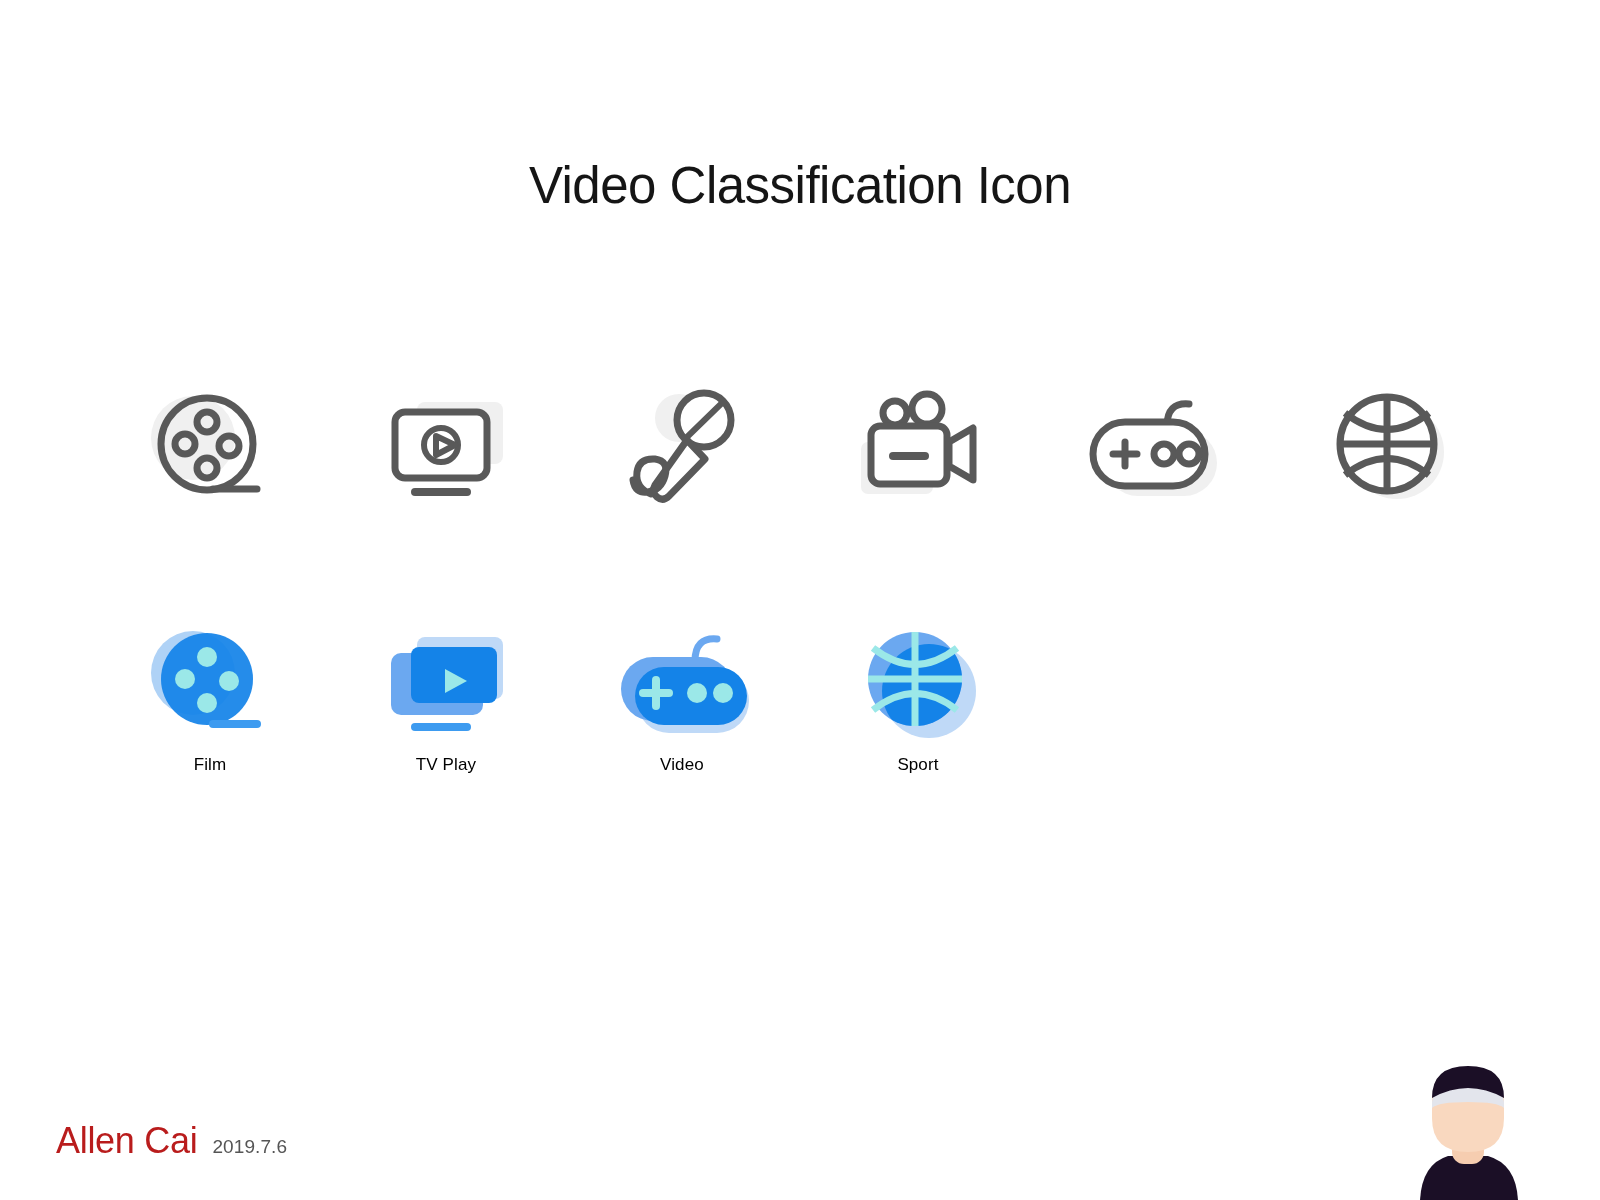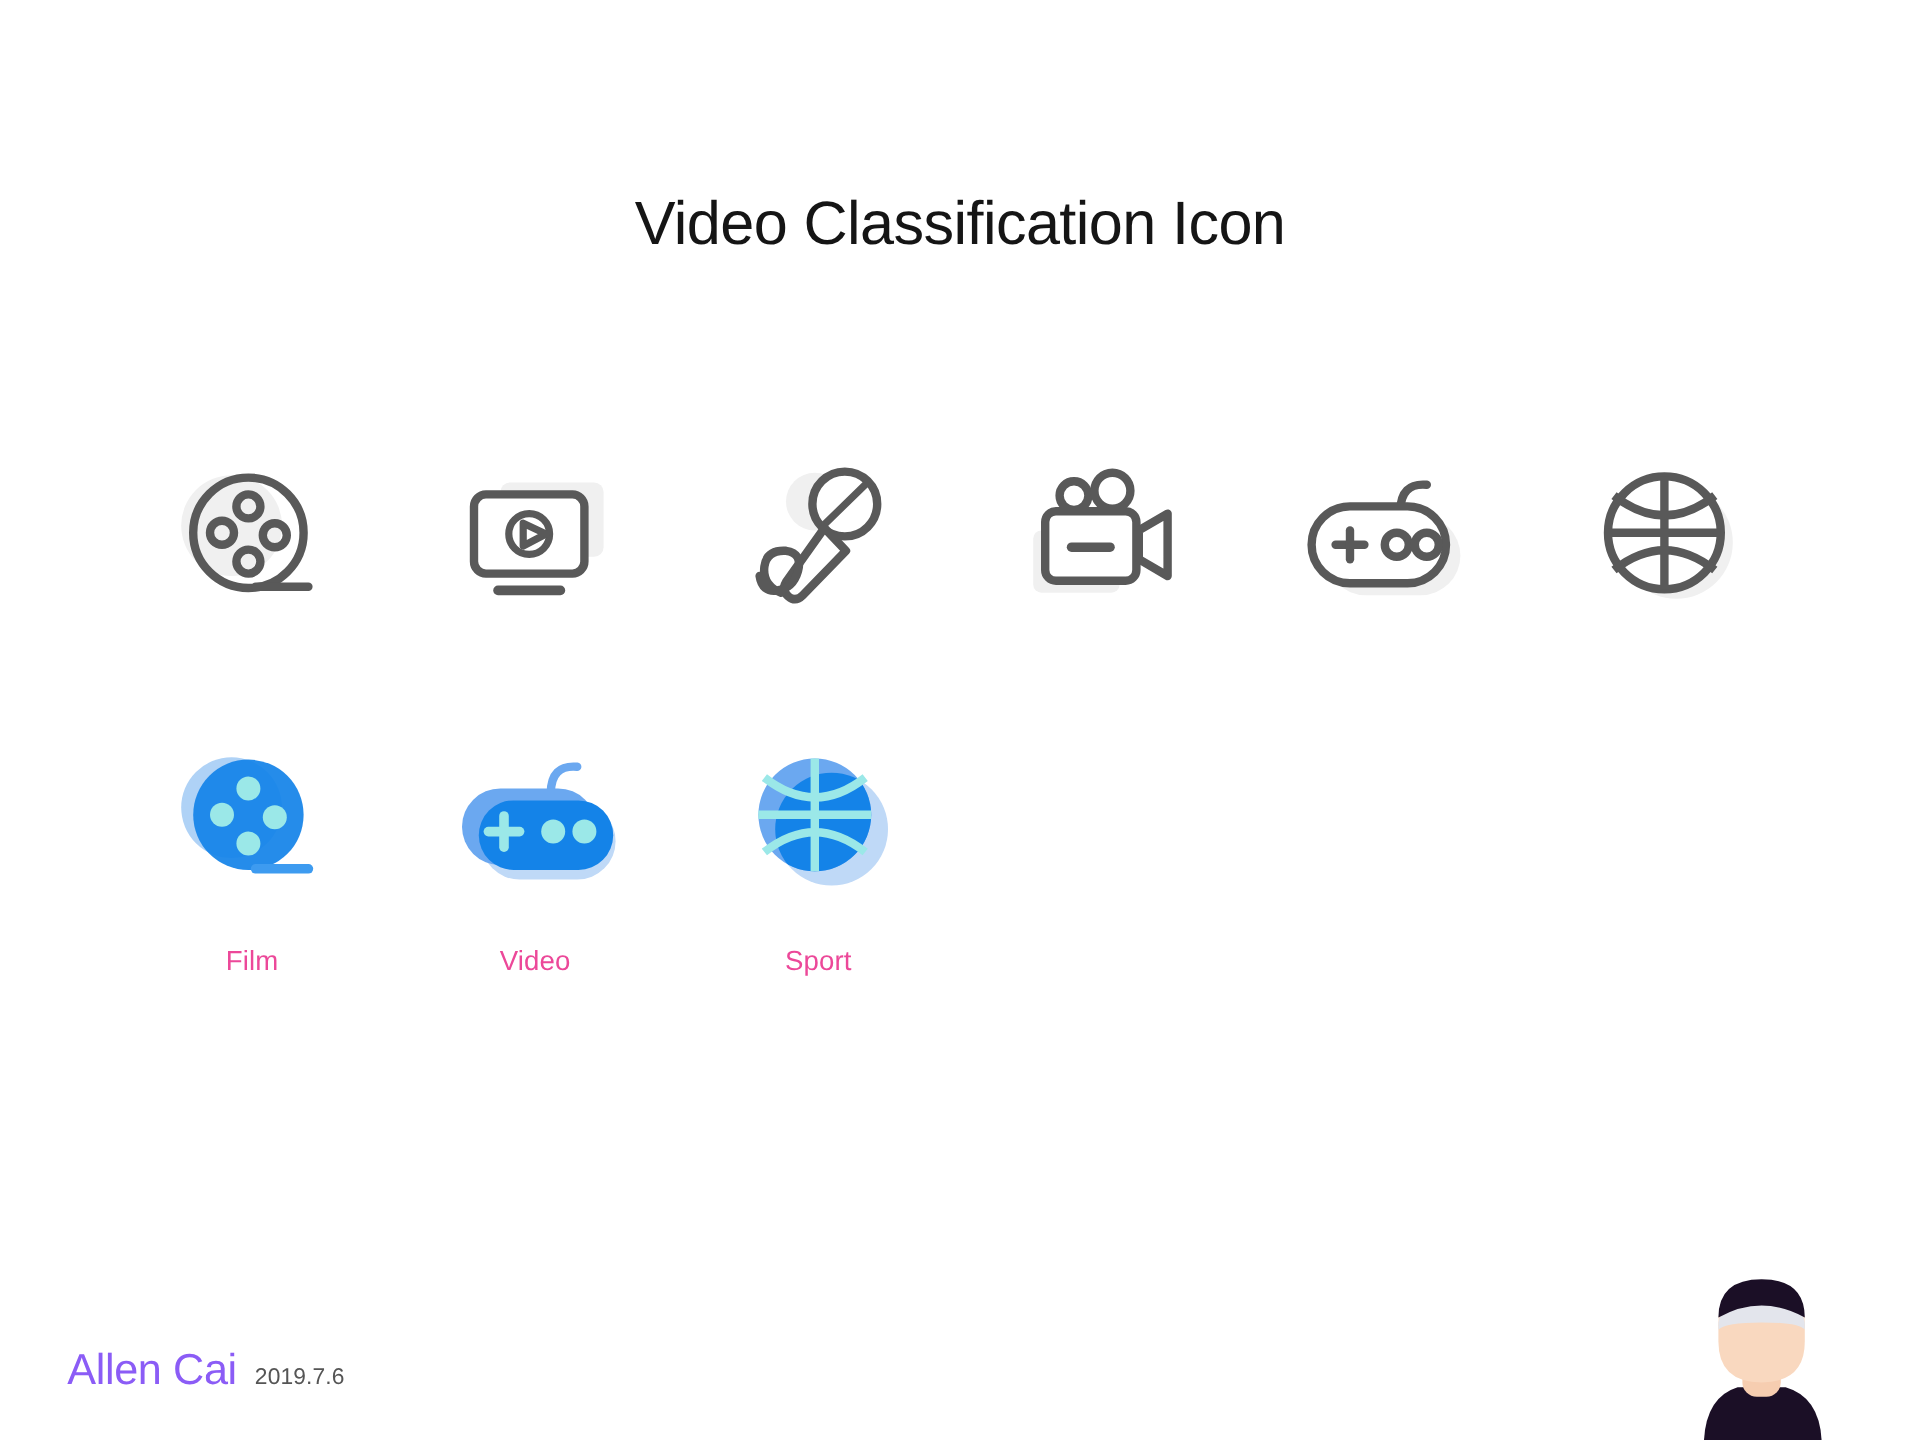--- a/index.html
+++ b/index.html
@@ -34,33 +34,32 @@
     align-items:center;
   }
   .icon-wrap {
     width:160px; height:150px;
     position:relative;
     display:flex; align-items:center; justify-content:center;
   }
   .row-outline .icon-wrap { height:150px; }
   .row-filled { margin-top:85px; }
   .label {
-    margin-top:32px;
-    font-size:23px;
-    color:#ec4899;
+    font-size:17px;
+    color:#000000;
     font-weight:400;
     letter-spacing:0.1px;
   }
 
   .sig {
     position:absolute;
     left:56px; bottom:38px;
     display:flex; align-items:baseline;
   }
-  .sig-name { font-size:36px; color:#8b5cf6; font-weight:400; letter-spacing:-0.3px; }
+  .sig-name { font-size:36px; color:#b91c1c; font-weight:400; letter-spacing:-0.3px; }
   .sig-date { font-size:19px; color:#555; margin-left:15px; letter-spacing:0.1px; }
 
   .avatar {
     position:absolute;
     right:72px; bottom:0;
     width:120px; height:140px;
   }
   svg { display:block; overflow:visible; }
 </style>
 </head>
@@ -163,20 +162,32 @@
             <circle cx="72" cy="42" r="10" fill="#9BE8E8"></circle>
             <circle cx="50" cy="64" r="10" fill="#9BE8E8"></circle>
             <circle cx="94" cy="66" r="10" fill="#9BE8E8"></circle>
             <circle cx="72" cy="88" r="10" fill="#9BE8E8"></circle>
             <path d="M78 109 L122 109" stroke="#3D9BF0" stroke-width="8" stroke-linecap="round" fill="none"></path>
           </svg>
         </div>
         <div class="label">Film</div>
       </div>
 
+      <div class="cell">
+        <div class="icon-wrap">
+          <svg width="150" height="130" viewBox="0 0 150 130">
+            <rect x="46" y="22" width="86" height="62" rx="8" fill="#BFD9F7"></rect>
+            <rect x="20" y="38" width="92" height="62" rx="10" fill="#6BA8F0"></rect>
+            <rect x="40" y="32" width="86" height="56" rx="8" fill="#1483E8"></rect>
+            <path d="M74 54 L96 66 L74 78 Z" fill="#9BE8E8"></path>
+            <path d="M44 112 L96 112" stroke="#3D9BF0" stroke-width="8" stroke-linecap="round"></path>
+          </svg>
+        </div>
+        <div class="label">TV Play</div>
+      </div>
 
 
 
       <div class="cell">
         <div class="icon-wrap">
           <svg width="150" height="130" viewBox="0 0 150 130">
             <rect x="30" y="54" width="112" height="64" rx="32" fill="#BFD9F7"></rect>
             <path d="M88 46 Q88 22 110 24" fill="none" stroke="#6BA8F0" stroke-width="7" stroke-linecap="round"></path>
             <rect x="14" y="42" width="112" height="64" rx="32" fill="#6BA8F0"></rect>
             <rect x="28" y="52" width="112" height="58" rx="29" fill="#1483E8"></rect>

